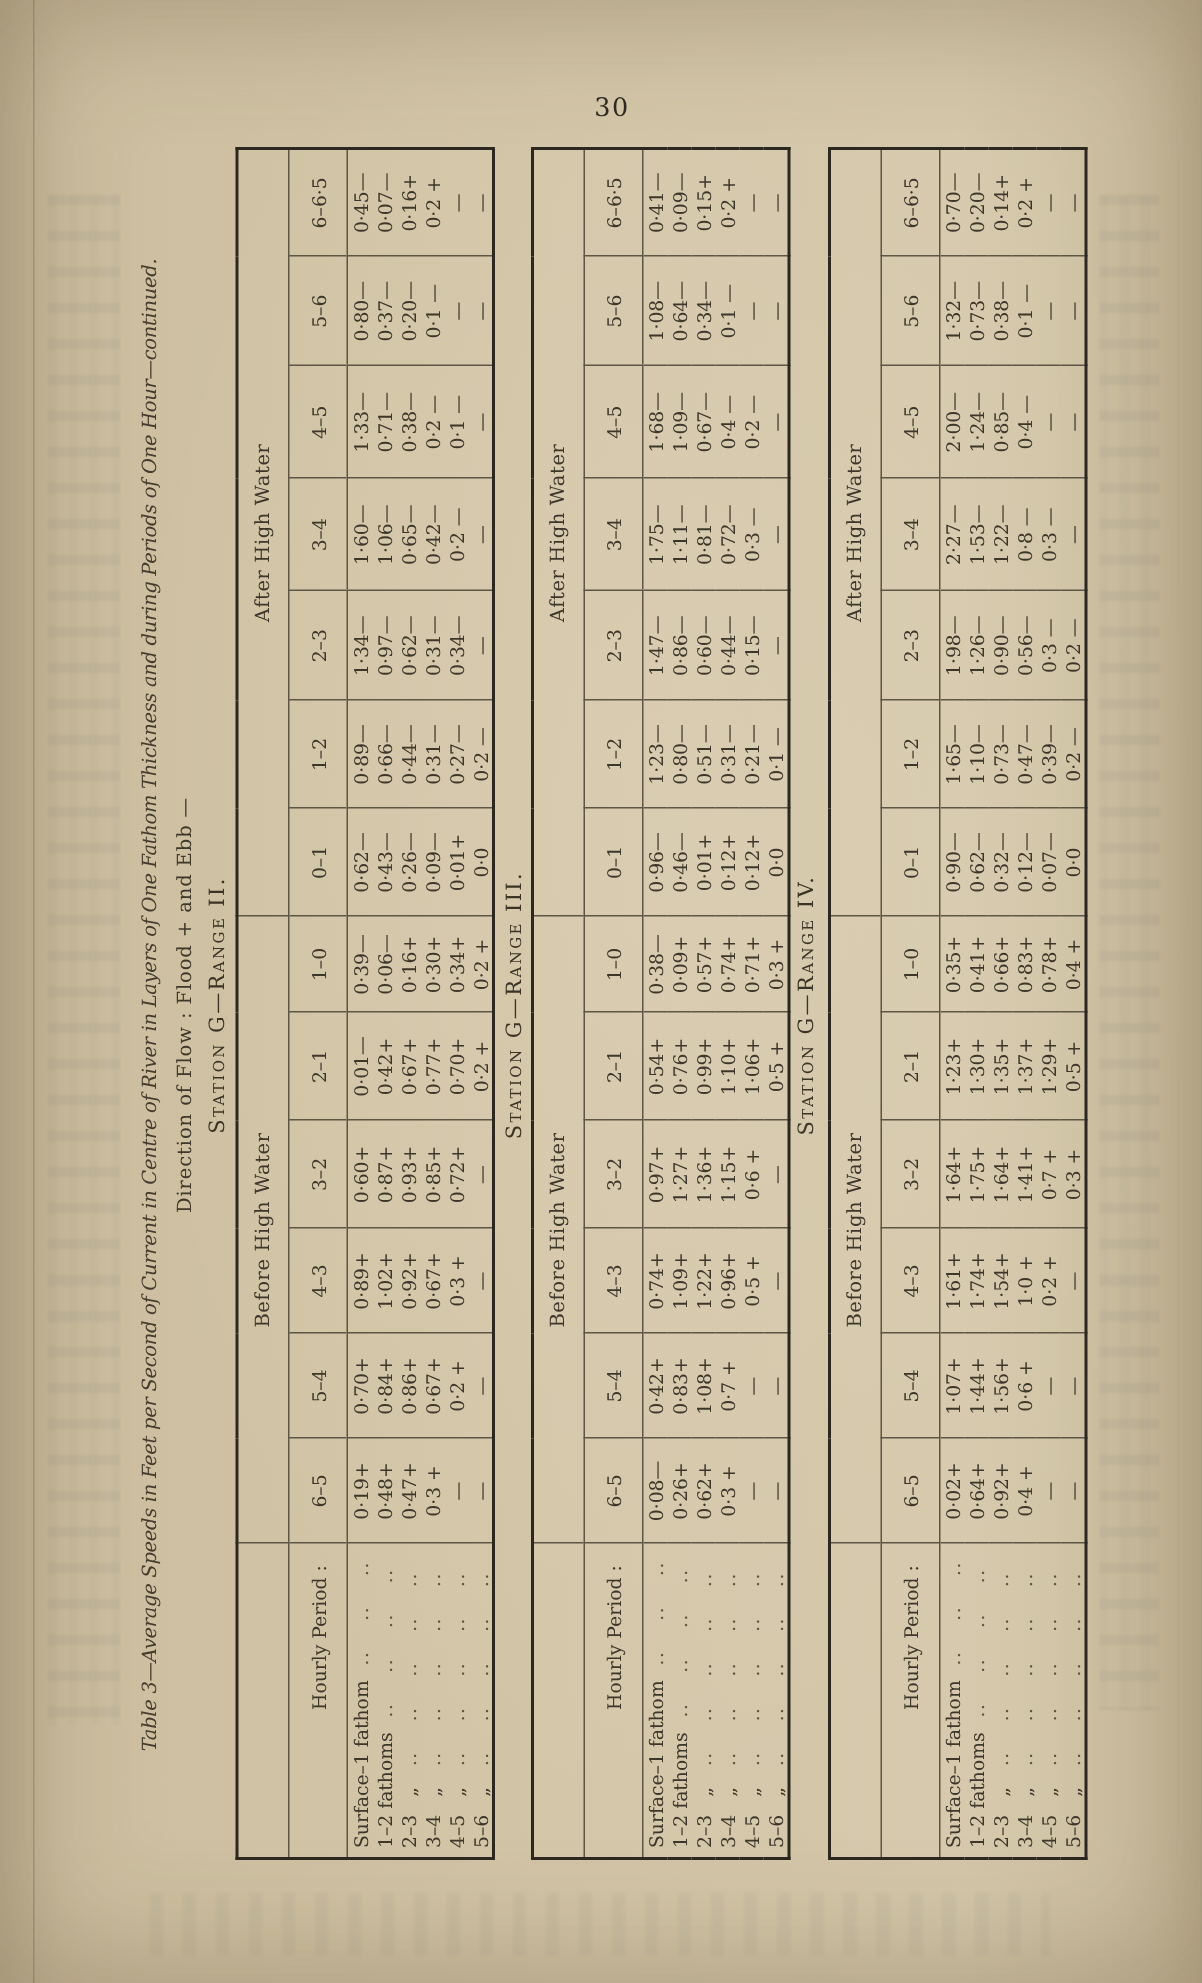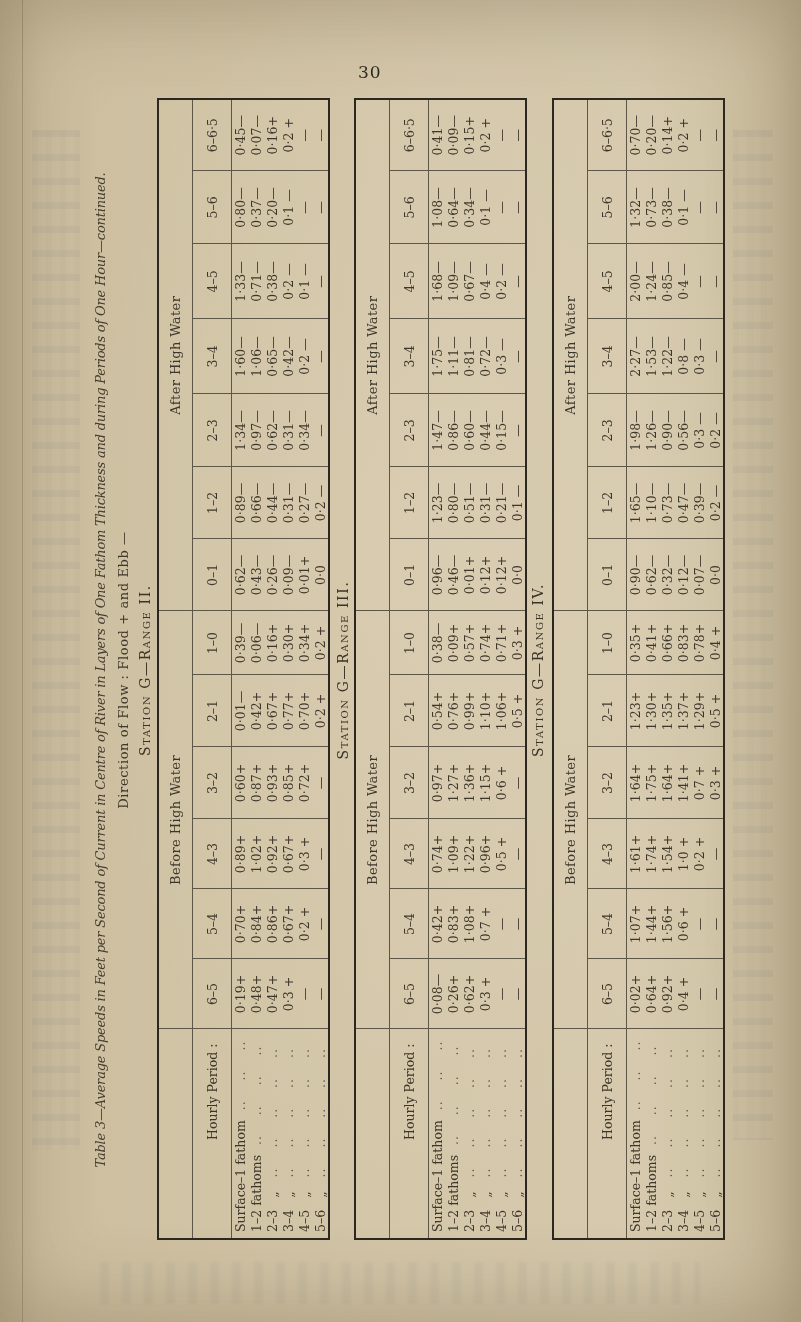--- a/index.html
+++ b/index.html
@@ -22,21 +22,21 @@
     background:repeating-linear-gradient(180deg, rgba(106,112,118,0.16) 0 7px, rgba(0,0,0,0) 7px 24px),
                repeating-linear-gradient(90deg, rgba(106,112,118,0.07) 0 6px, rgba(0,0,0,0) 6px 14px);
     opacity:.55;
   }
   .ghost.hdash{
     background:repeating-linear-gradient(90deg, rgba(100,106,112,0.18) 0 9px, rgba(0,0,0,0) 9px 22px);
     opacity:.35;filter:blur(1px);
   }
   #page-number{
     position:absolute;top:62px;left:358px;width:100px;
-    text-align:left;font-size:17px;letter-spacing:1px;color:#2e2a21;
+    text-align:center;font-size:17px;letter-spacing:1px;color:#2e2a21;
   }
   
   #rot{
     position:absolute;width:1140px;height:632px;
     left:-161px;top:354px;
     transform:rotate(-90deg);
   }
   .title1{
     position:absolute;top:0;left:0;width:1140px;text-align:center;
     font-style:italic;font-size:13px;letter-spacing:-0.2px;

